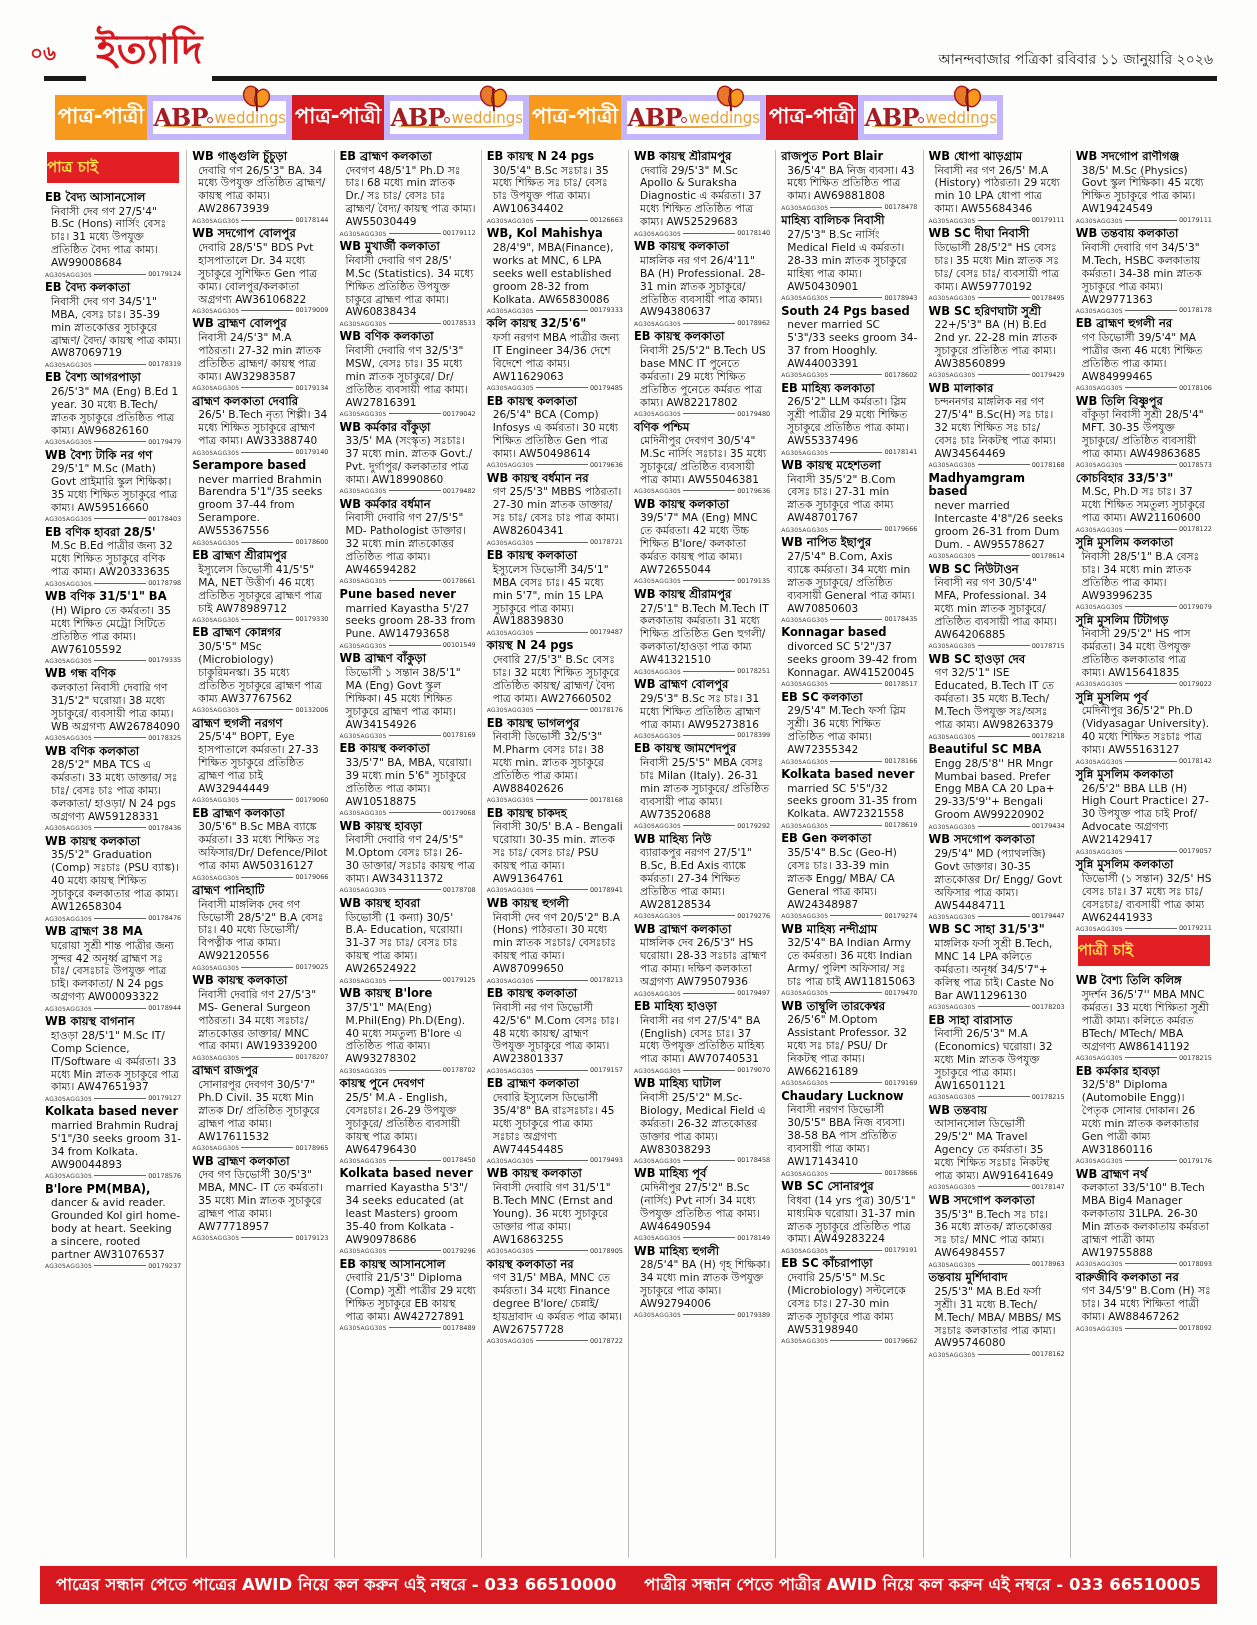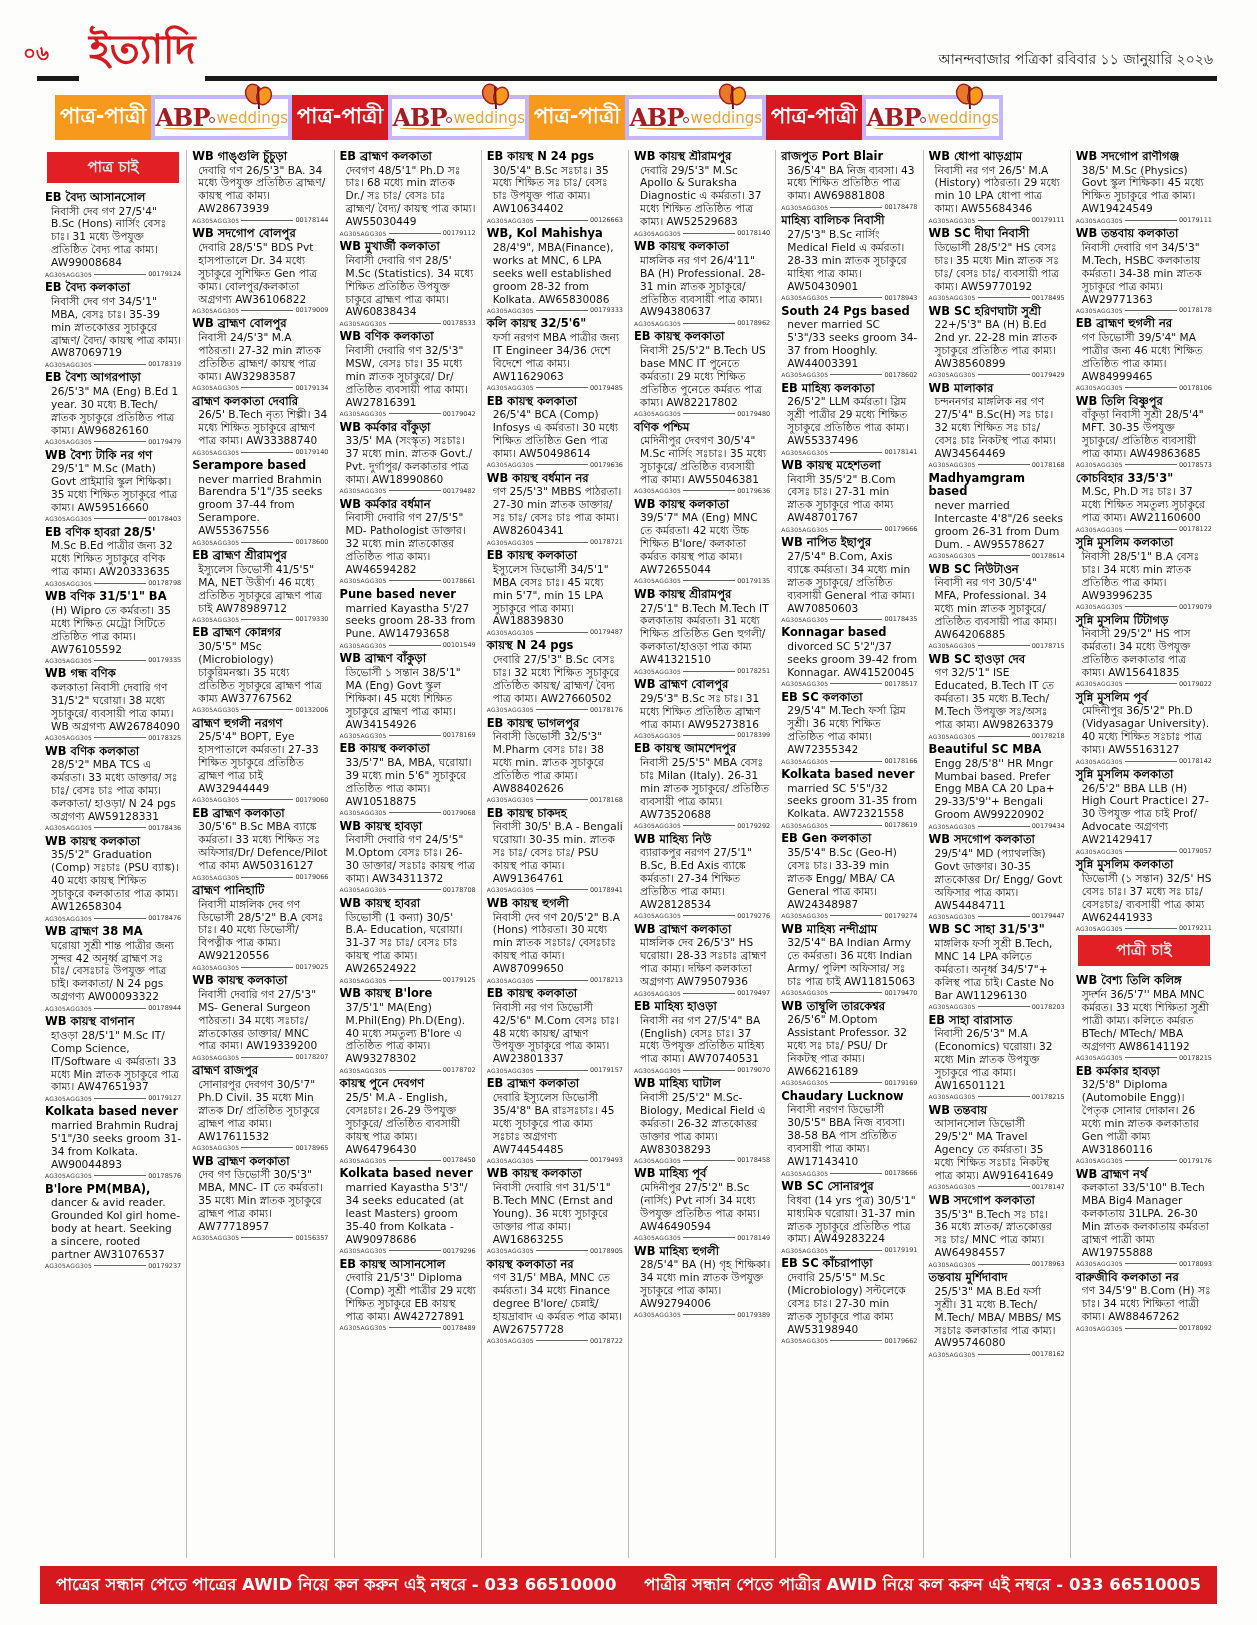--- a/index.html
+++ b/index.html
@@ -1,42 +1,42 @@
 <!DOCTYPE html>
 <html><head>
 <meta charset="utf-8">
 <style>
   html,body{margin:0;padding:0;}
   body{
     width:1257px;height:1625px;position:relative;background:#fdfdfb;
     font-family:"DejaVu Sans","Liberation Sans",sans-serif;color:#111;overflow:hidden;
   }
   
-  .mast{position:absolute;top:0;left:1px;right:0;height:74px;border-radius:12px;}
+  .mast{position:absolute;top:0;left:8px;right:0;height:74px;border-radius:12px;}
   .page-no{position:absolute;left:22px;top:38px;font-size:20px;font-weight:bold;color:#d6191f;}
   .mast-title{position:absolute;left:78px;top:18px;font-size:40px;font-weight:bold;color:#d6191f;z-index:2;background:#fdfdfb;padding:0 10px;}
   .mast-rule{position:absolute;left:36px;right:40px;top:76px;height:5px;background:#1a1a1a;}
   .date-line{position:absolute;right:44px;top:48px;font-size:14px;color:#222;}
   
   .band{position:absolute;top:95px;left:55px;width:948px;height:45px;display:flex;}
   .band-cell{flex:1 1 0;display:flex;align-items:center;justify-content:center;position:relative;}
   .band-cell.orange{background:#f6991c;}
   .band-cell.red{background:#d6191f;}
   .band-cell.orange .tab-label,.band-cell.red .tab-label{color:#fff;font-weight:bold;font-size:21px;}
-  .band-cell.abp{background:#fff;border:4px solid #c4b5fd;}
+  .band-cell.abp{background:#fff;border:6px solid #c4b5fd;}
   .abp-a{color:#a31d22;font-weight:bold;font-size:24px;font-family:"DejaVu Serif","Liberation Serif",serif;letter-spacing:-1px;}
   .abp-w{color:#e8a33d;font-size:15px;margin-left:1px;}
   .abp-dot{width:4px;height:4px;border:1px solid #a31d22;border-radius:50%;display:inline-block;vertical-align:top;margin-top:4px;}
   .butterfly{position:absolute;top:-16px;right:14px;width:30px;height:30px;z-index:3;}
   .abp-swash{position:absolute;left:8px;right:8px;bottom:6px;height:2px;border-bottom:2px solid #e8a33d;border-radius:0 0 60% 40%;}
   
   .cols{position:absolute;top:150px;left:40px;width:1177px;height:1408px;display:flex;overflow:hidden;}
   .col{flex:1 1 0;padding:0 5px;overflow:hidden;}
   .col + .col{border-left:1px solid #bbb;}
-  .section-box{background:#e31f26;color:#e5e5e5;font-weight:bold;font-size:15px;text-align:center;padding:3px 0;margin:2px 2px 8px 2px;}
+  .section-box{background:#e31f26;color:#fde047;font-weight:bold;font-size:15px;text-align:left;padding:3px 0;margin:2px 2px 8px 2px;}
   .ad{margin-bottom:3px;}
   .ad-title{margin:0;font-size:11.5px;line-height:1.18;font-weight:bold;color:#000;}
   .ad-body{margin:0;padding-left:6px;font-size:10.6px;line-height:1.22;color:#141414;}
   .ad-foot{display:flex;align-items:center;margin:1px 0 2px 0;}
   .ad-foot .agc{font-size:6px;color:#444;letter-spacing:0.2px;}
   .ad-foot .ln{flex:1 1 auto;border-top:1px solid #666;margin:0 2px;}
   .ad-foot .cod{font-size:6.5px;color:#333;}
   
   .bottom-bar{position:absolute;left:40px;right:40px;top:1566px;height:38px;background:#d6191f;color:#fff;
     display:flex;align-items:center;justify-content:space-between;padding:11px 16px;box-sizing:border-box;}
@@ -340,21 +340,21 @@
           <span class="ln"></span>
           <span class="cod">00178965</span>
         </div>
       </article>
       <article class="ad">
         <h3 class="ad-title">WB ব্রাহ্মণ কলকাতা</h3>
         <p class="ad-body">দেব গণ ডিভোর্সী 30/5'3" MBA, MNC- IT তে কর্মরতা। 35 মধ্যে Min স্নাতক সুচাকুরে ব্রাহ্মণ পাত্র কাম্য।AW77718957</p>
         <div class="ad-foot">
           <span class="agc">AG305AGG305</span>
           <span class="ln"></span>
-          <span class="cod">00156357</span>
+          <span class="cod">00179123</span>
         </div>
       </article>
     </div>
     <div class="col">
       <article class="ad">
         <h3 class="ad-title">EB ব্রাহ্মণ কলকাতা</h3>
         <p class="ad-body">দেবগণ 48/5'1" Ph.D সঃ চাঃ। 68 মধ্যে min স্নাতক Dr./ সঃ চাঃ/ বেসঃ চাঃ ব্রাহ্মণ/ বৈদ্য/ কায়স্থ পাত্র কাম্য। AW55030449</p>
         <div class="ad-foot">
           <span class="agc">AG305AGG305</span>
           <span class="ln"></span>

